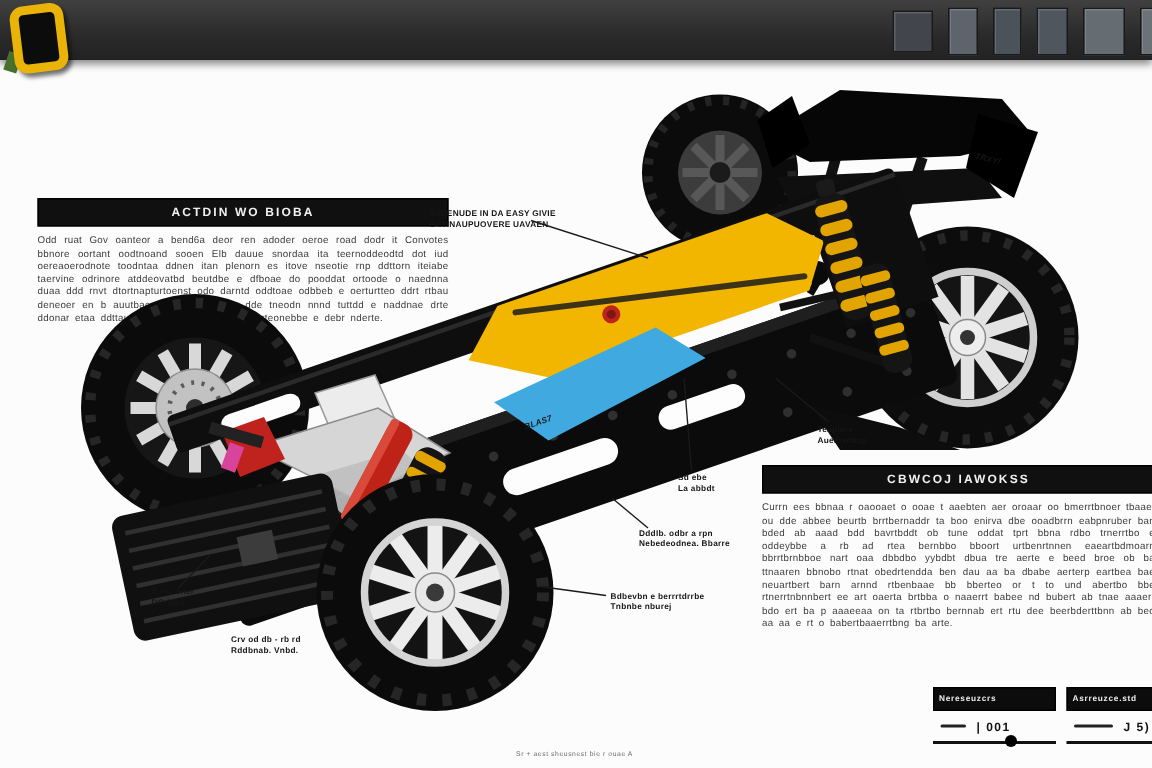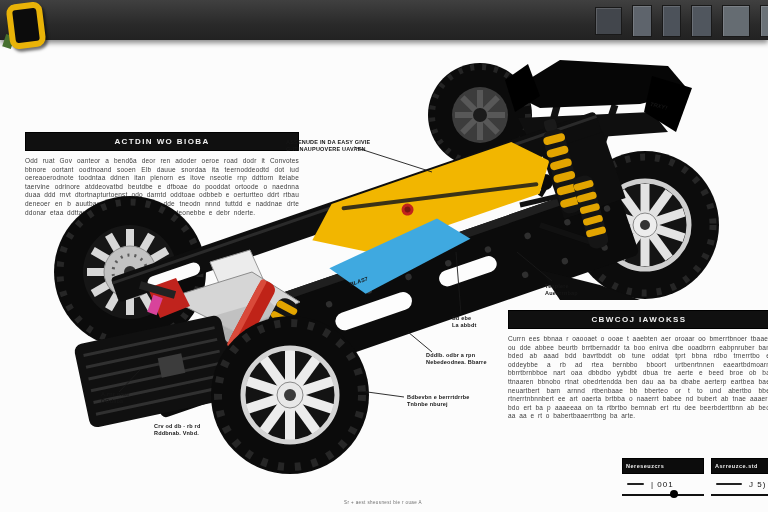--- a/index.html
+++ b/index.html
@@ -42,21 +42,21 @@
   .leg-col{position:relative;}
   .leg-col:nth-child(1){width:82px;}
   .leg-col:nth-child(2){width:118px;}
   .leg-head{background:#0c0c0c;color:#eee;font-size:5.5px;font-weight:bold;
       letter-spacing:.5px;padding:4px 3px;border:1px solid #000;white-space:nowrap;
       overflow:hidden;}
   .leg-body{position:relative;height:20px;border-bottom:2px solid #111;
       display:flex;align-items:center;gap:7px;padding:0 5px;}
   .leg-dash{display:inline-block;width:17px;height:2px;background:#222;border-radius:1px;}
   .leg-col:nth-child(2) .leg-dash{width:26px;}
-  .leg-val{font-size:8px;font-weight:normal;color:#111;letter-spacing:1px;}
+  .leg-val{font-size:8px;font-weight:bold;color:#111;letter-spacing:1px;}
   .leg-dot{position:absolute;bottom:-4px;left:58%;width:8px;height:8px;background:#000;
       border-radius:50%;}
 
   .caption{position:absolute;left:318px;top:500px;width:130px;text-align:center;
       font-size:4.5px;color:#6d6d6d;letter-spacing:.4px;}
 
   
   .art{position:absolute;left:0;top:0;width:768px;height:512px;z-index:1;}
   .callout{font-size:5.5px;font-weight:bold;fill:#161616;letter-spacing:.2px;}
 </style>

